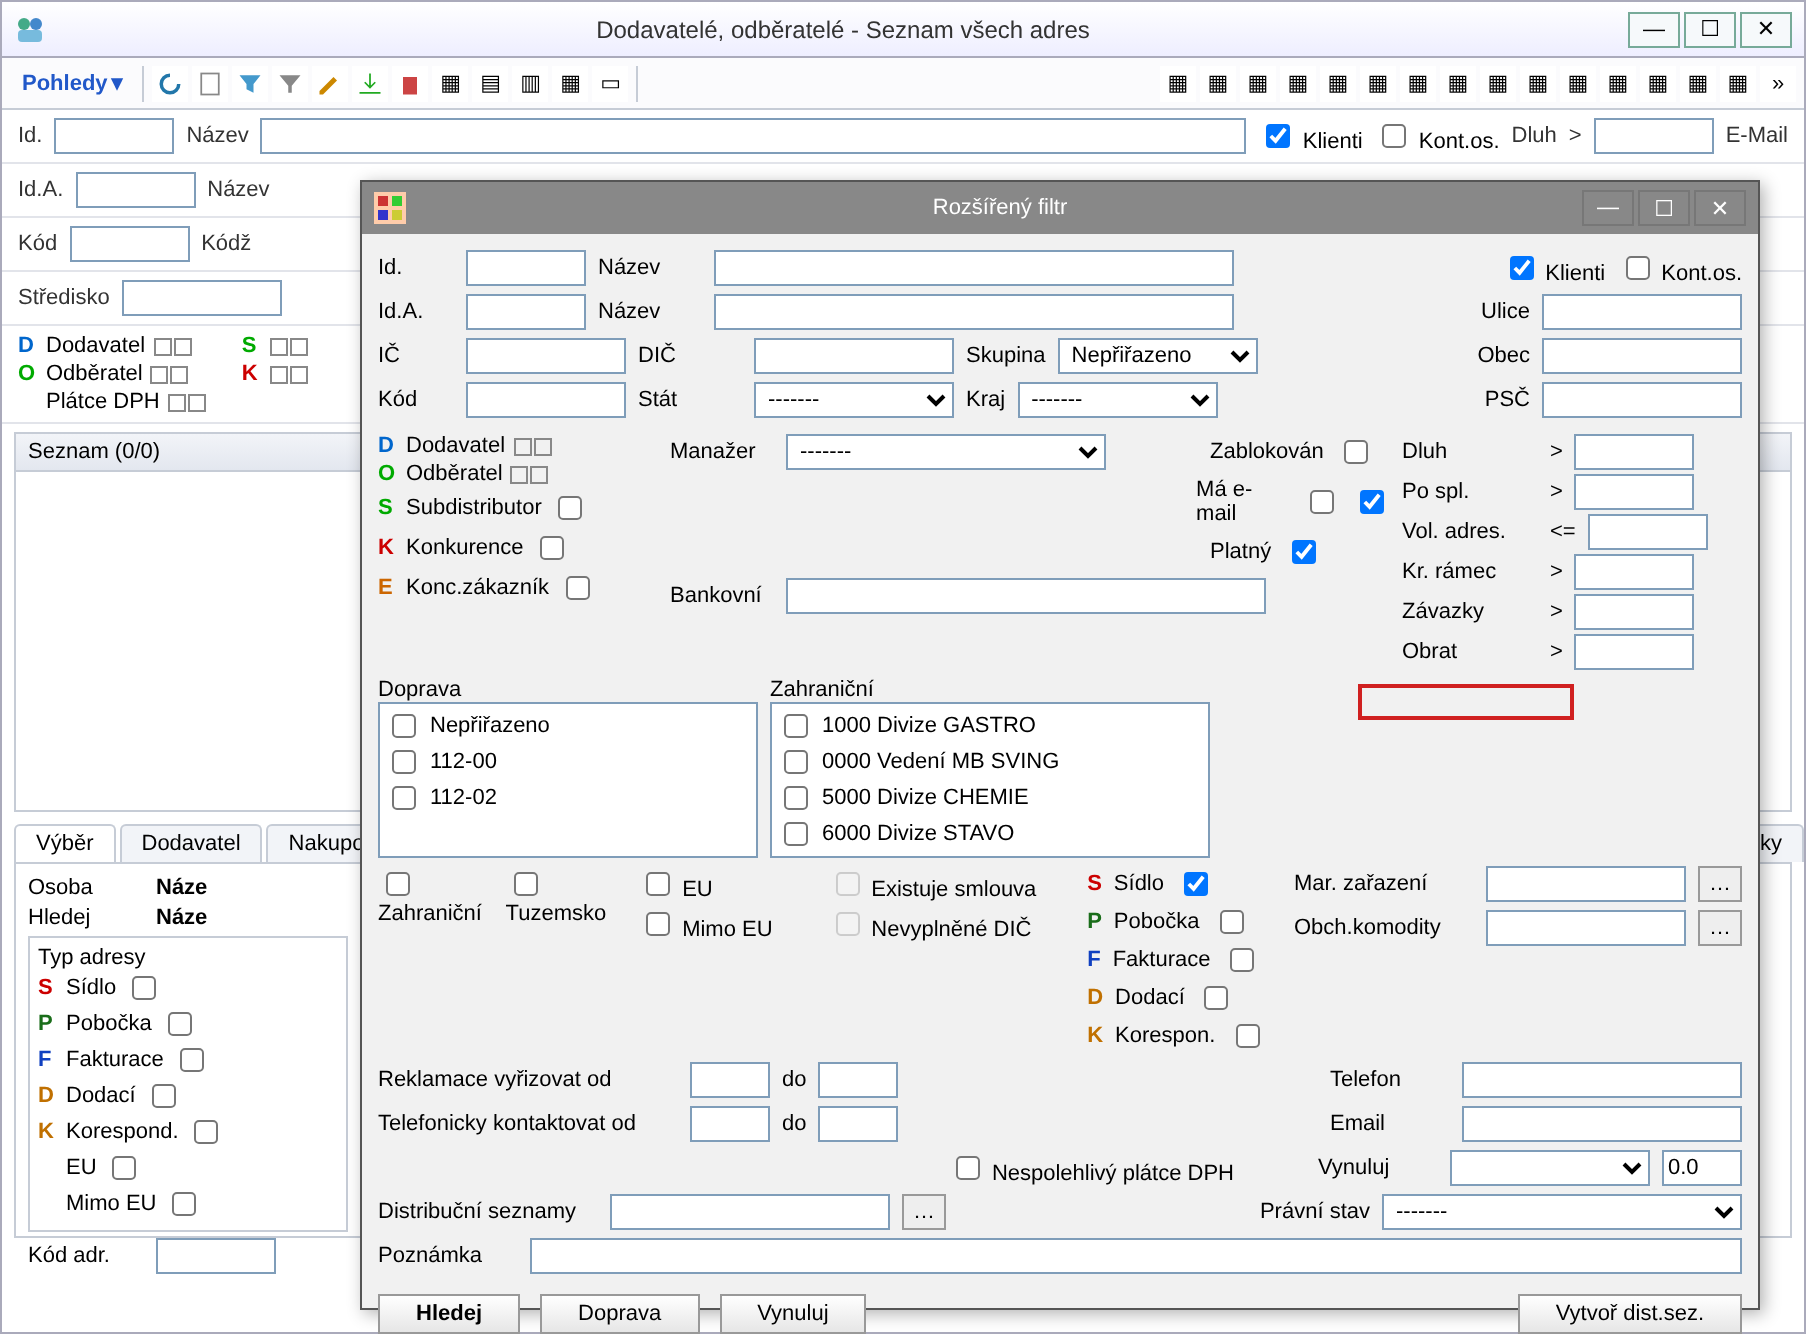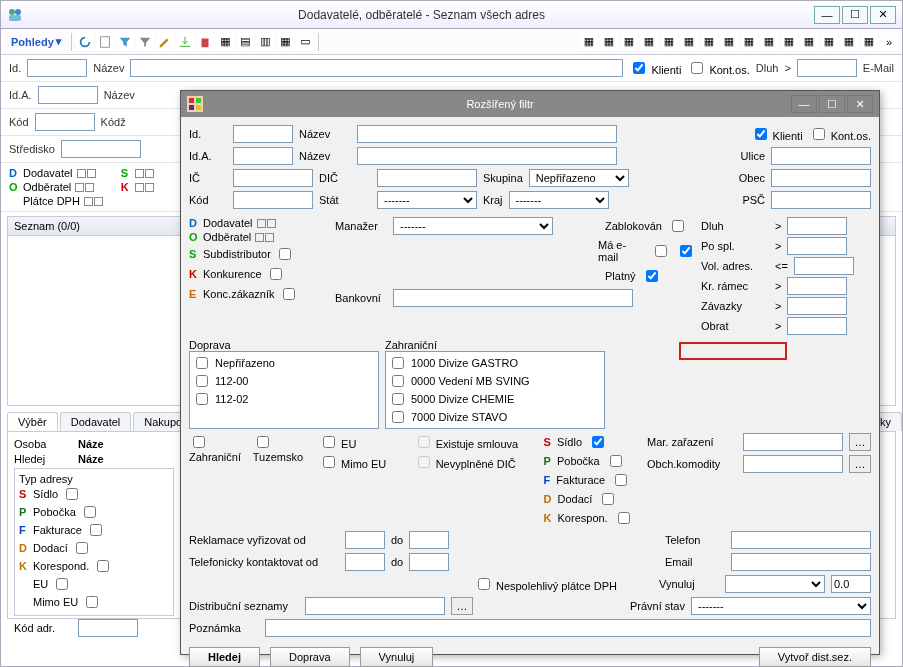--- a/index.html
+++ b/index.html
@@ -535,21 +535,21 @@
           <div class="item">
               <input type="checkbox" class="chk" style="">
               <span>0000 Vedení MB SVING</span>
             </div>
           <div class="item">
               <input type="checkbox" class="chk" style="">
               <span>5000 Divize CHEMIE</span>
             </div>
           <div class="item">
               <input type="checkbox" class="chk" style="">
-              <span>7000 Divize STAVO</span>
+              <span>6000 Divize STAVO</span>
             </div>
         </div>
       </div>
     </div>
 
     <div class="row" style="align-items:flex-start">
       <div style="width:140px; display:flex; flex-direction:row; gap:2px">
         <label><input type="checkbox" class="chk" style=""> <span>Zahraniční</span></label>
         <label><input type="checkbox" class="chk" style=""> <span>Tuzemsko</span></label>
       </div>

